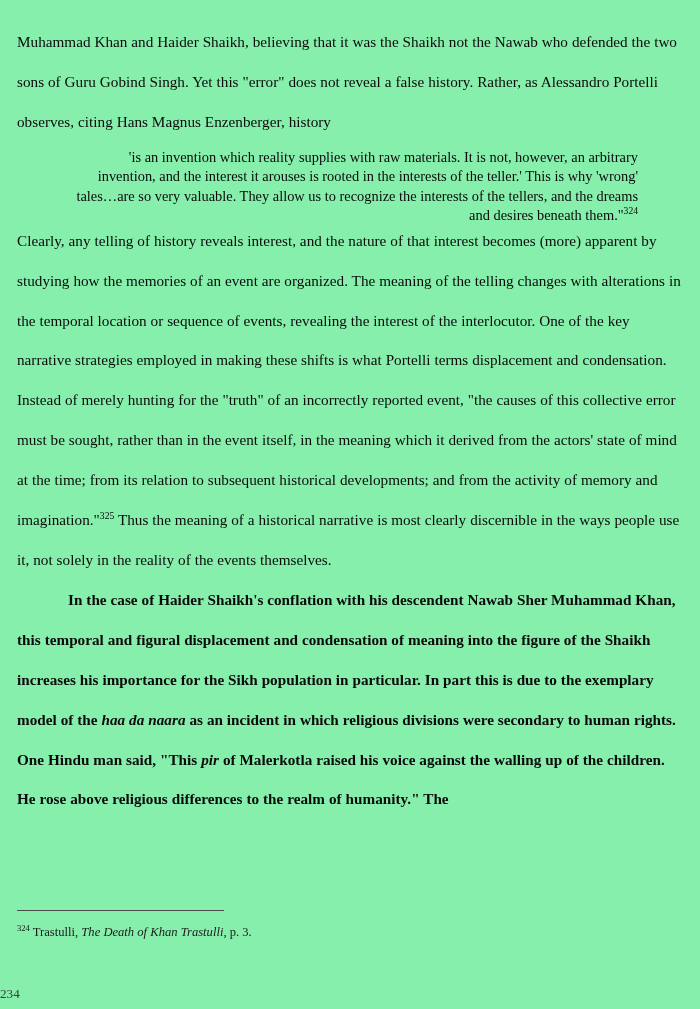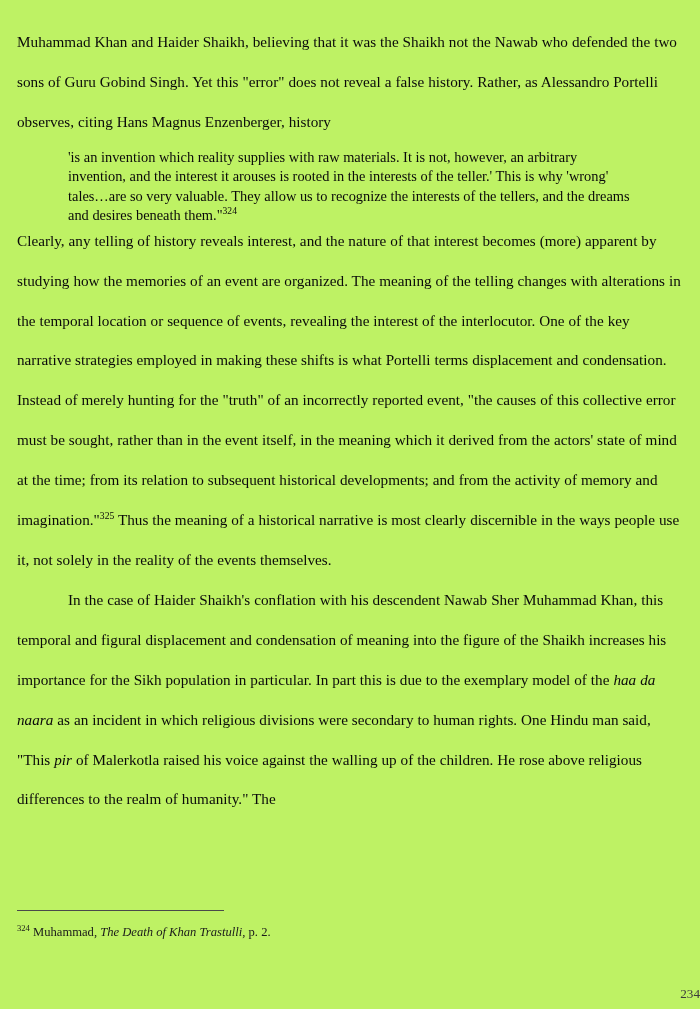--- a/index.html
+++ b/index.html
@@ -4,53 +4,54 @@
 <style>
   html, body {
     margin: 0;
     padding: 0;
     background: #ffffff;
   }
   .page {
     position: relative;
     width: 700px;
     height: 1009px;
-    background: #bef264;
+    background: #86efac;
     font-family: "Liberation Serif", "DejaVu Serif", serif;
     color: #0a0a0a;
     overflow: hidden;
   }
   .body-block {
     position: absolute;
     left: 17px;
     top: 22px;
     width: 669px;
   }
   p.body {
     margin: 0;
     font-size: 15.2px;
     line-height: 39.9px;
     text-align: left;
     letter-spacing: 0.02px;
     word-spacing: 0.1px;
   }
   p.body.indent-first {
     text-indent: 51px;
+    font-weight: bold;
   }
   .quote-block {
     position: absolute;
     left: 68px;
     top: 148px;
     width: 570px;
   }
   p.quote {
     margin: 0;
     font-size: 14.4px;
     line-height: 19.4px;
-    text-align: left;
+    text-align: right;
   }
   sup.fn {
     font-size: 9.6px;
     vertical-align: super;
     line-height: 0;
   }
   i, em { font-style: italic; }
   .fn-rule {
     position: absolute;
     left: 17px;
@@ -72,21 +73,21 @@
     color: #1a1a1a;
   }
   p.footnote sup.fn {
     font-size: 8.6px;
   }
   .page-number {
     position: absolute;
     left: 0;
     top: 986px;
     width: 700px;
-    text-align: right;
+    text-align: left;
     font-size: 13.2px;
     color: #3c3c3c;
   }
 </style>
 </head>
 <body>
 
 <div class="page">
 
   <div class="body-block">
@@ -95,18 +96,18 @@
     <p class="body indent-first"><span>In the case of Haider Shaikh's conflation with his descendent Nawab Sher Muhammad Khan, this temporal and figural displacement and condensation of meaning into the figure of the Shaikh increases his importance for the Sikh population in particular.  In part this is due to the exemplary model of the </span><i>haa da naara</i><span> as an incident in which religious divisions were secondary to human rights.  One Hindu man said, "This </span><i>pir</i><span> of Malerkotla raised his voice against the walling up of the children.  He rose above religious differences to the realm of humanity."  The</span></p>
   </div>
 
   <div class="quote-block">
     <p class="quote"><span>'is an invention which reality supplies with raw materials.  It is not, however, an arbitrary invention, and the interest it arouses is rooted in the interests of the teller.' This is why 'wrong' tales…are so very valuable.  They allow us to recognize the interests of the tellers, and the dreams and desires beneath them."</span><sup class="fn">324</sup></p>
   </div>
 
   <div class="fn-rule"></div>
 
   <div class="footnotes">
-    <p class="footnote"><sup class="fn">324</sup><span> Muhammad, </span><i>The Death of Khan Trastulli</i><span>, p. 2.</span></p>
+    <p class="footnote"><sup class="fn">324</sup><span> Trastulli, </span><i>The Death of Khan Trastulli</i><span>, p. 3.</span></p>
   </div>
 
   <div class="page-number">234</div>
 
 </div>
 
 </body></html>

